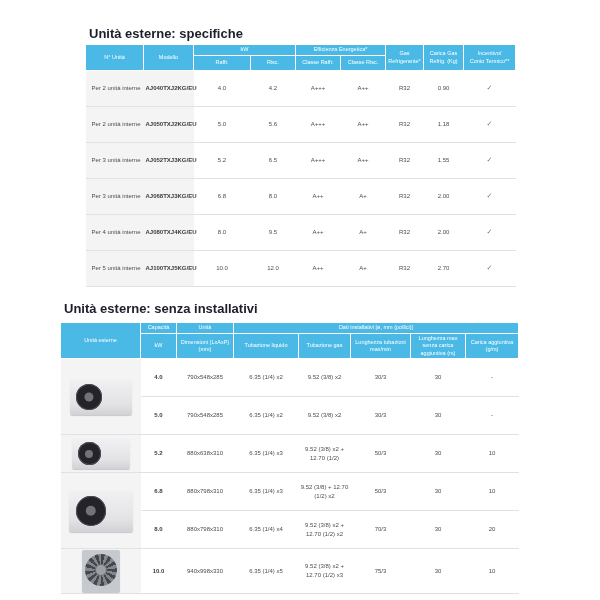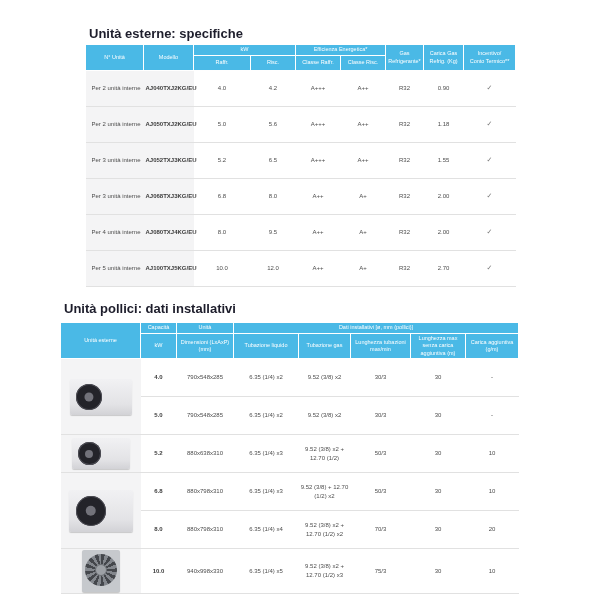--- a/index.html
+++ b/index.html
@@ -151,21 +151,21 @@
       <td>12.0</td>
       <td>A++</td>
       <td>A+</td>
       <td>R32</td>
       <td>2.70</td>
       <td class="check">✓</td>
     </tr>
   </tbody>
 </table>
 
-<h2 class="title abs" style="left:60px; top:297px;">Unità pollici: dati installativi</h2>
+<h2 class="title abs" style="left:60px; top:297px;">Unità esterne: senza installativi</h2>
 
 <table class="t2 abs" style="left:60px; top:322px; width:458px;">
   <colgroup>
     <col style="width:80px">
       <col style="width:36px">
       <col style="width:57px">
       <col style="width:65px">
     <col style="width:52px">
       <col style="width:60px">
       <col style="width:55px">

